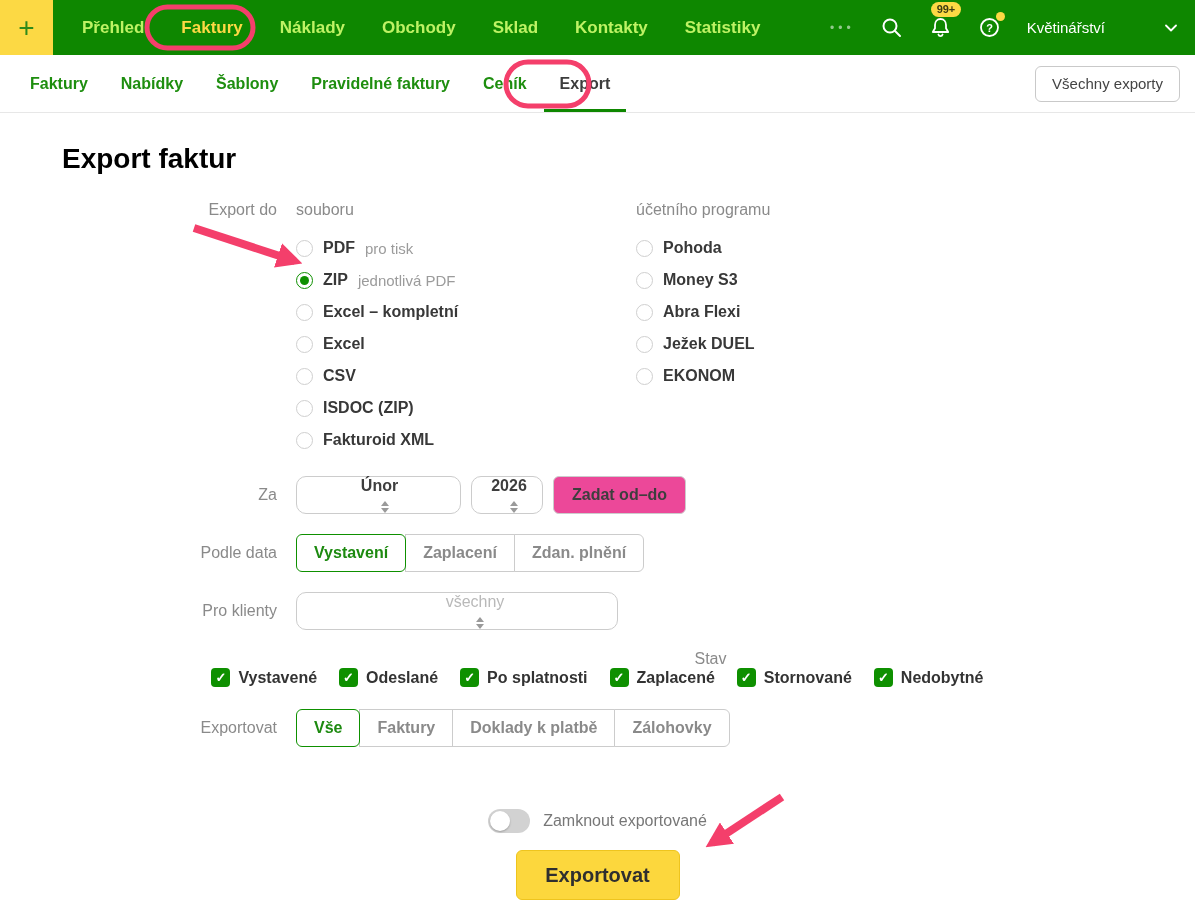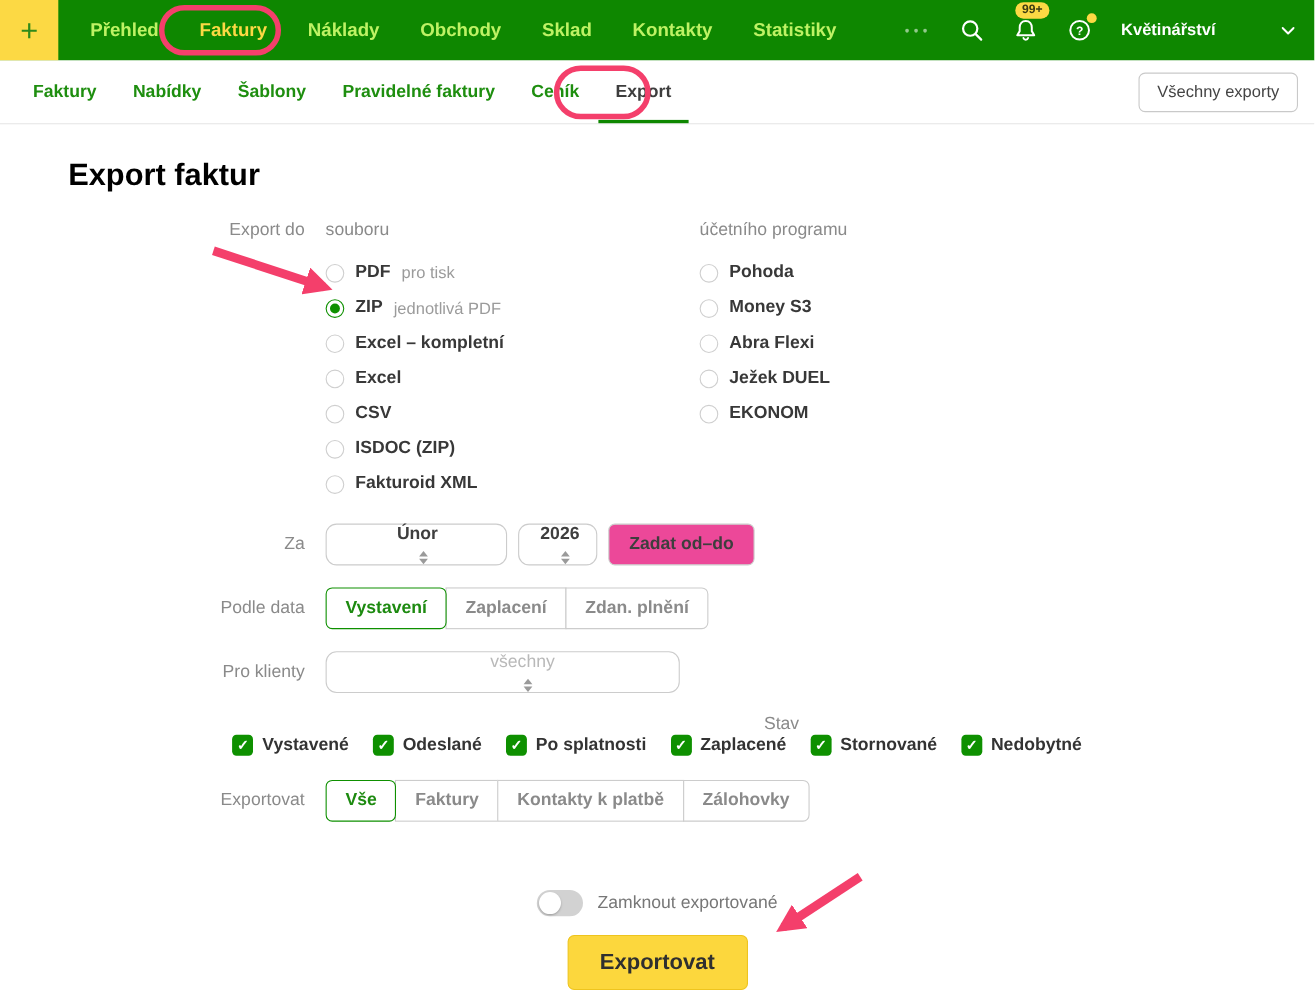--- a/index.html
+++ b/index.html
@@ -10,21 +10,21 @@
   .topbar { display:flex; align-items:stretch; height:55px; background:#0e8700; }
   .plus-btn { width:53px; height:55px; background:#fcd944; border:none; color:#2f8a1a; font-size:28px; font-weight:400; cursor:pointer; line-height:55px; text-align:center; }
   .topnav { display:flex; align-items:center; gap:37px; margin-left:29px; }
   .topnav-item { color:#bef264; font-size:17px; font-weight:600; text-decoration:none; cursor:pointer; }
   .topnav-item.active { color:#fcd944; }
   .topbar-right { display:flex; align-items:center; gap:26px; margin-left:auto; padding-right:18px; }
   .more-dots { color:rgba(255,255,255,0.55); font-size:12px; letter-spacing:4px; cursor:pointer; }
   .icon-btn { position:relative; display:flex; align-items:center; justify-content:center; cursor:pointer; background:none; border:none; }
   .badge { position:absolute; top:-14px; left:2px; background:#fcd944; color:#3c3c12; font-size:11px; font-weight:700; border-radius:9px; padding:2px 6px; line-height:1; }
   .help-dot { position:absolute; top:-4px; right:-4px; width:9px; height:9px; border-radius:50%; background:#fcd944; }
-  .account { color:#fff; font-size:15px; font-weight:700; cursor:pointer;text-align:right; }
+  .account { color:#fff; font-size:15px; font-weight:400; cursor:pointer;text-align:right; }
   .chev { margin-left:34px; display:flex; align-items:center; cursor:pointer; }
 
   
   .subnav { position:relative; display:flex; align-items:center; height:58px; background:#fff; border-bottom:1px solid #e7e7e7; padding-left:30px; gap:33px; }
   .subnav-item { position:relative; font-size:16px; font-weight:600; color:#1e8e0f; text-decoration:none; cursor:pointer; height:100%; display:flex; align-items:center; }
   .subnav-item.active { color:#3d3d3d; }
   .subnav-item.active::after { content:""; position:absolute; left:-16px; right:-16px; bottom:0; height:3px; background:#0e8700; }
   .subnav-right { margin-left:auto; margin-right:15px; }
   .btn-outline { background:#fff; border:1px solid #c9c9c9; border-radius:6px; height:36px; padding:0 16px; font-size:15px; color:#444; font-family:inherit; cursor:pointer; }
 
@@ -266,21 +266,21 @@
           <span class="check-label">Nedobytné</span>
         </label>
       </div>
     </div>
 
     <div class="row">
       <div class="row-label">Exportovat</div>
       <div class="seg-group">
         <div class="seg selected">Vše</div>
         <div class="seg">Faktury</div>
-        <div class="seg">Kontakty k platbě</div>
+        <div class="seg">Doklady k platbě</div>
         <div class="seg">Zálohovky</div>
       </div>
     </div>
 
     <div class="toggle-row">
       <div class="toggle">
         <span class="toggle-knob"></span>
       </div>
       <span class="toggle-label">Zamknout exportované</span>
     </div>

